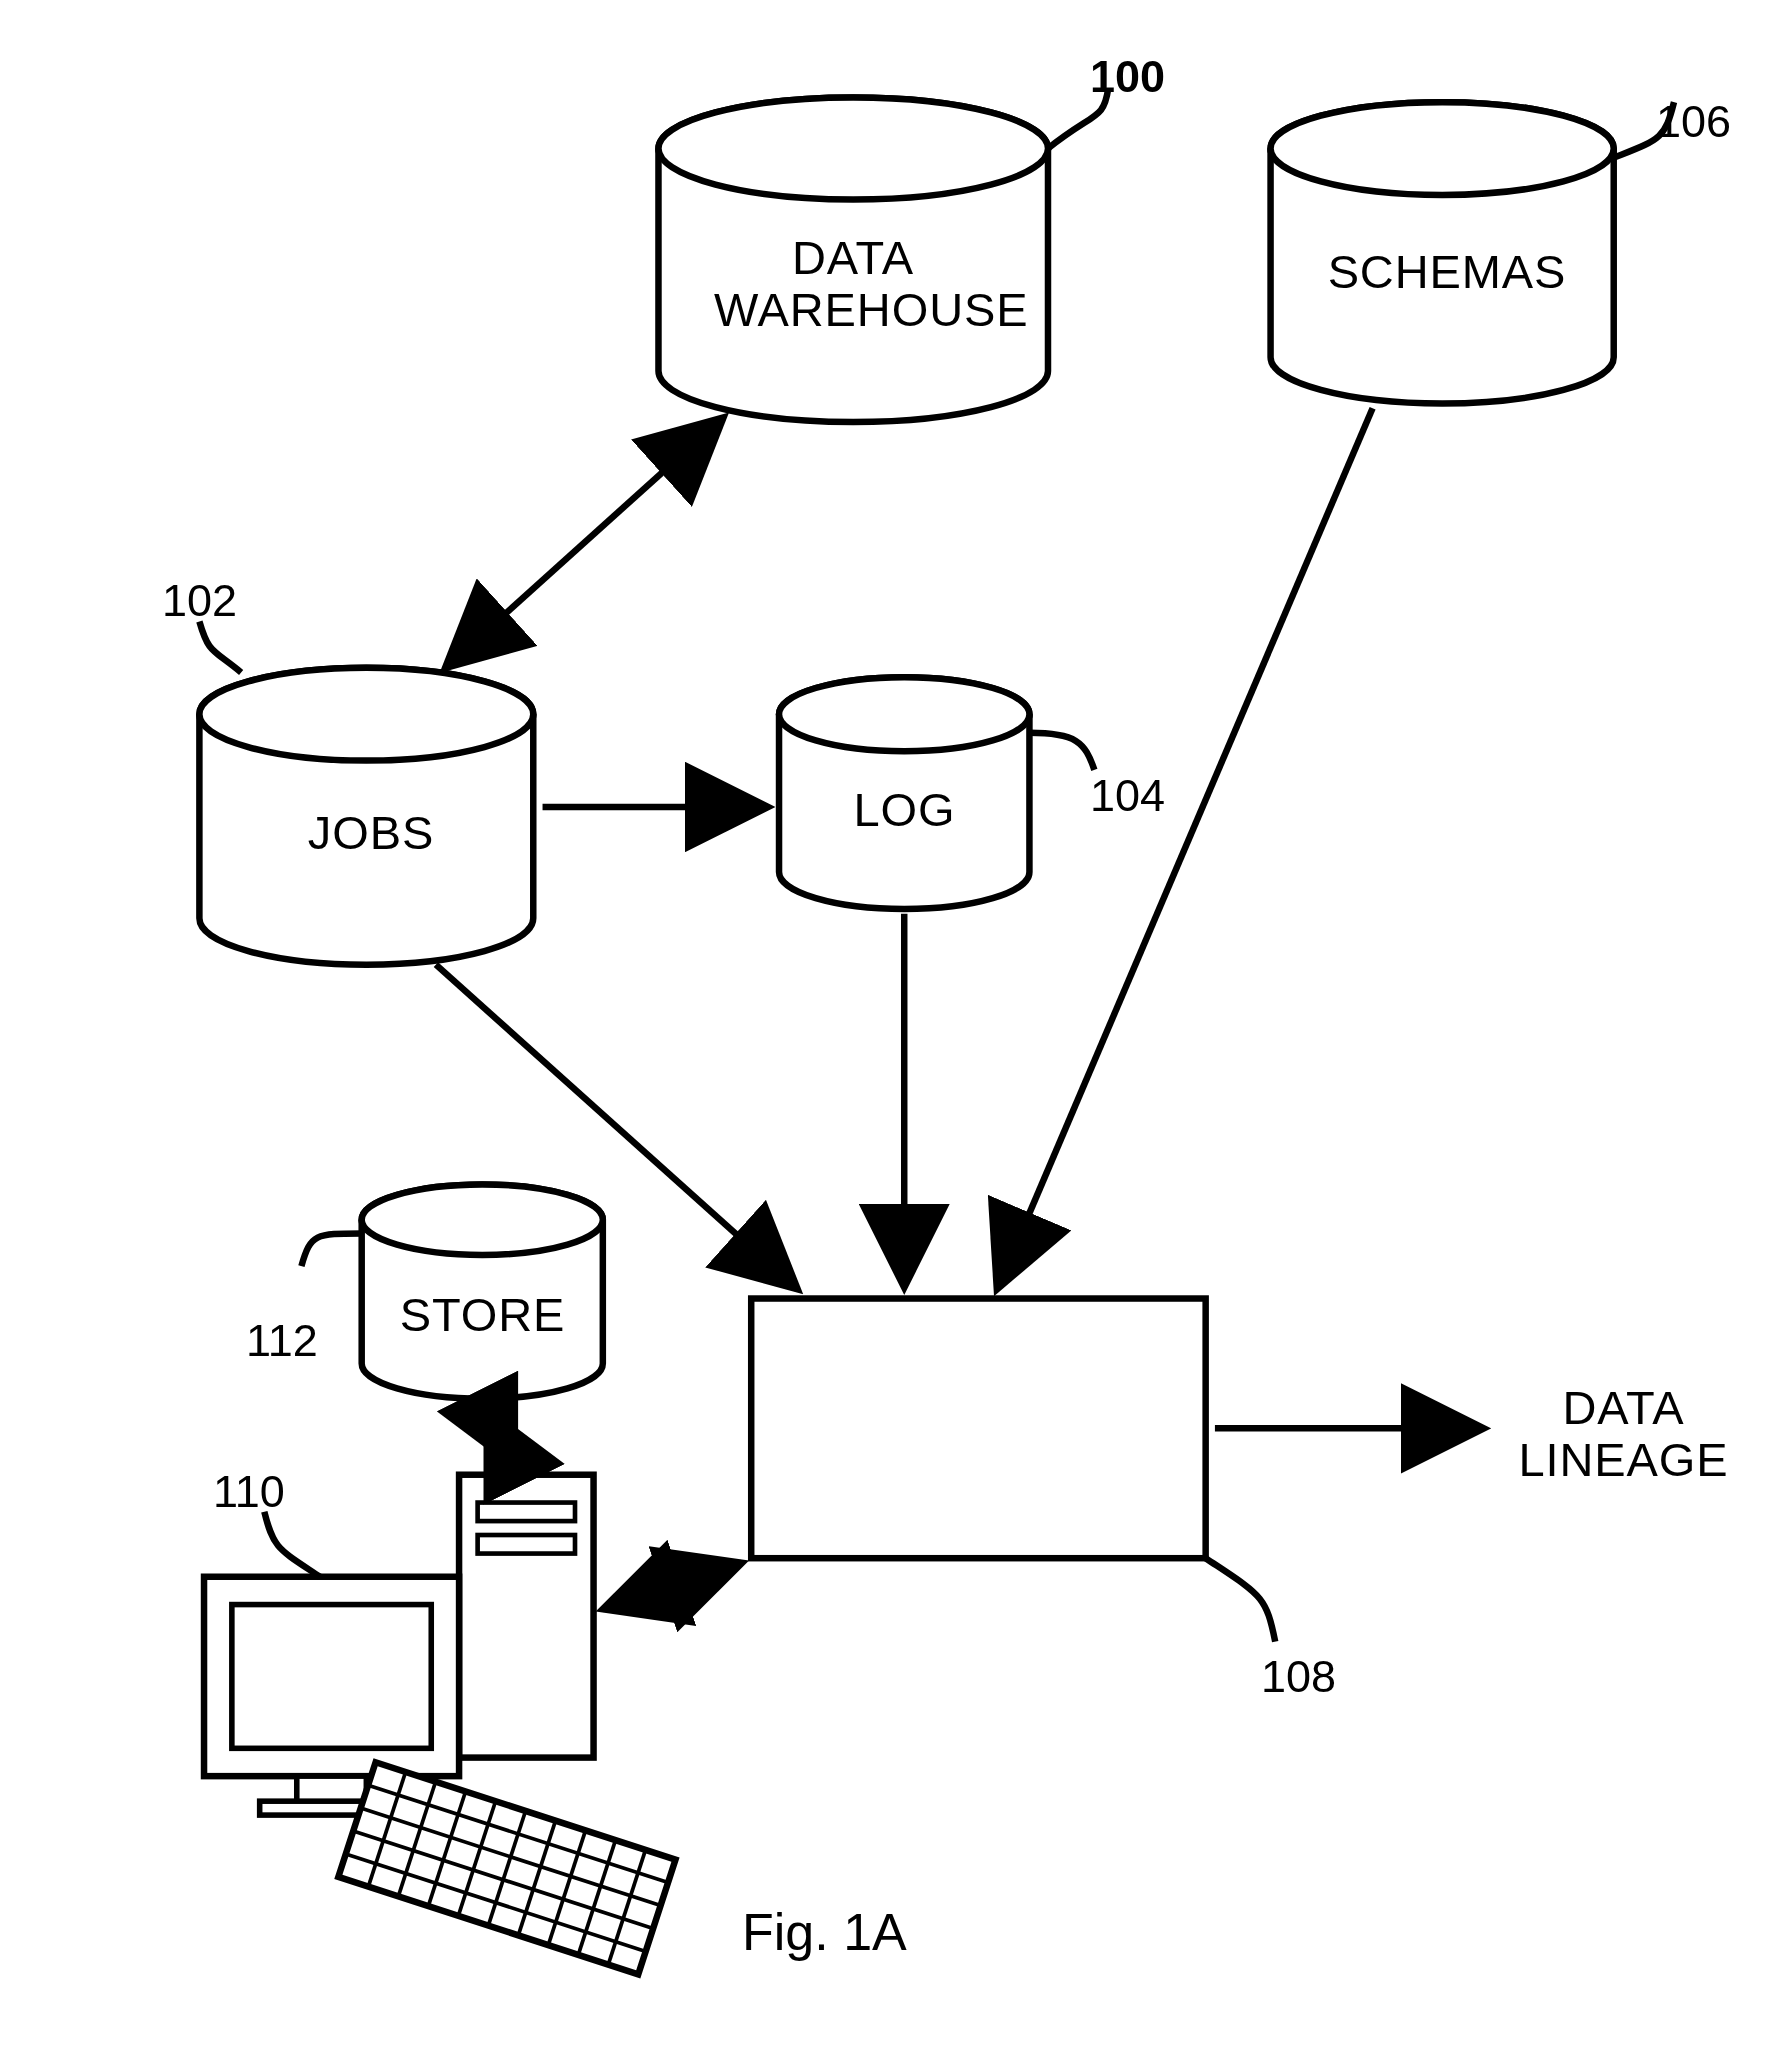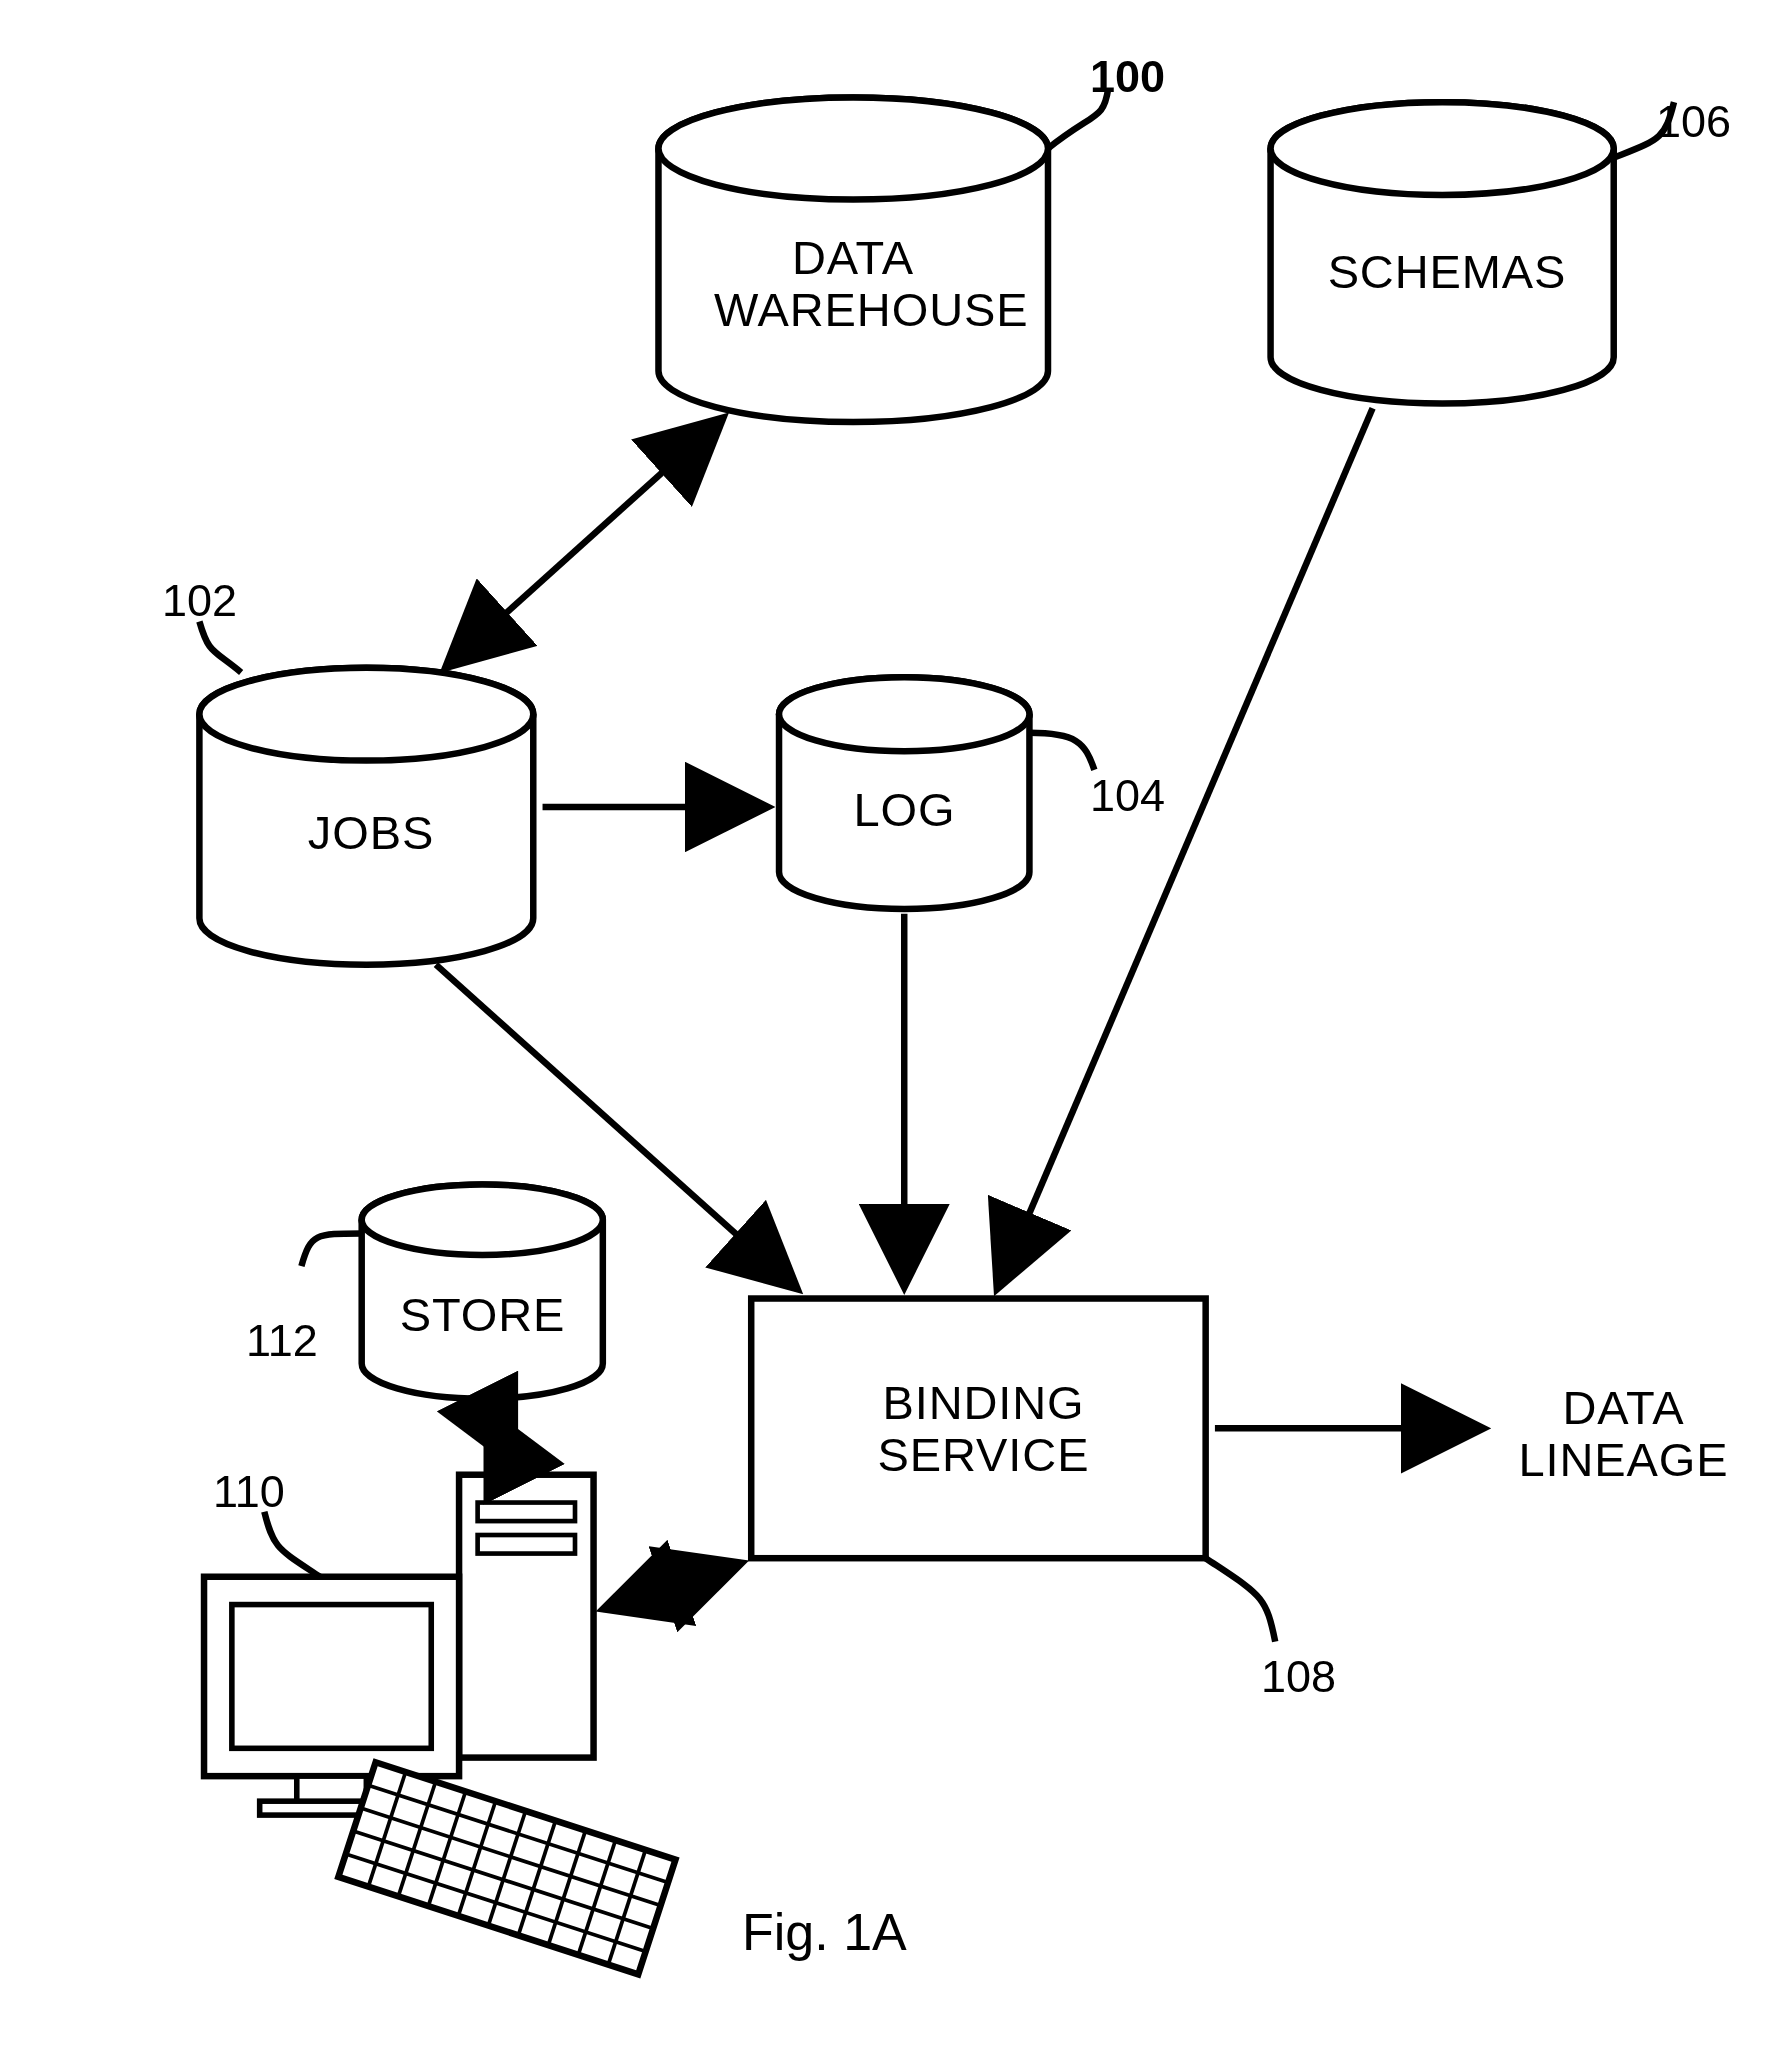--- a/index.html
+++ b/index.html
@@ -146,22 +146,20 @@
 
 <div class="label" style="left:278px; top:807px; width:186px;">JOBS</div>
 <div class="ref" style="left:162px; top:575px;">102</div>
 
 <div class="label" style="left:835px; top:784px; width:139px;">LOG</div>
 <div class="ref" style="left:1090px; top:770px;">104</div>
 
 <div class="label" style="left:1317px; top:246px; width:260px;">SCHEMAS</div>
 <div class="ref" style="left:1656px; top:60px;margin-top:36px;">106</div>
 
-<div class="label" style="left:798px; top:1377px; width:371px;">BINDING
-SERVICE</div>
 <div class="ref" style="left:1261px; top:1651px;">108</div>
 
 <div class="label" style="left:399px; top:1289px; width:167px;">STORE</div>
 <div class="ref" style="left:246px; top:1271px;margin-top:44px;">112</div>
 
 <div class="ref" style="left:213px; top:1466px;">110</div>
 
 <div class="label" style="left:1503px; top:1382px; width:241px;">DATA
 LINEAGE</div>
 

